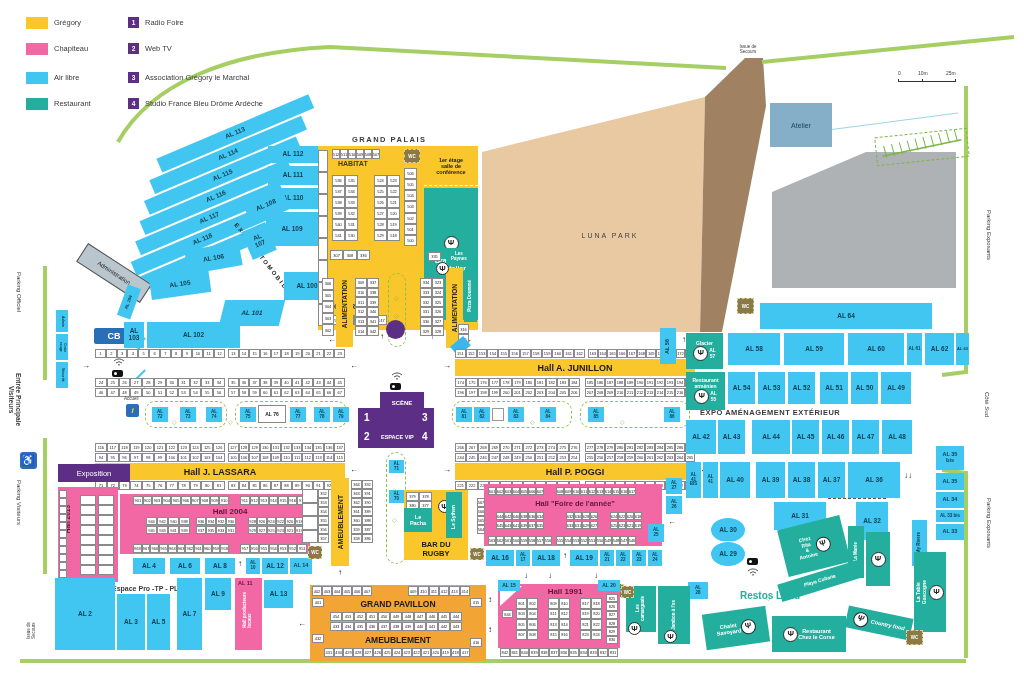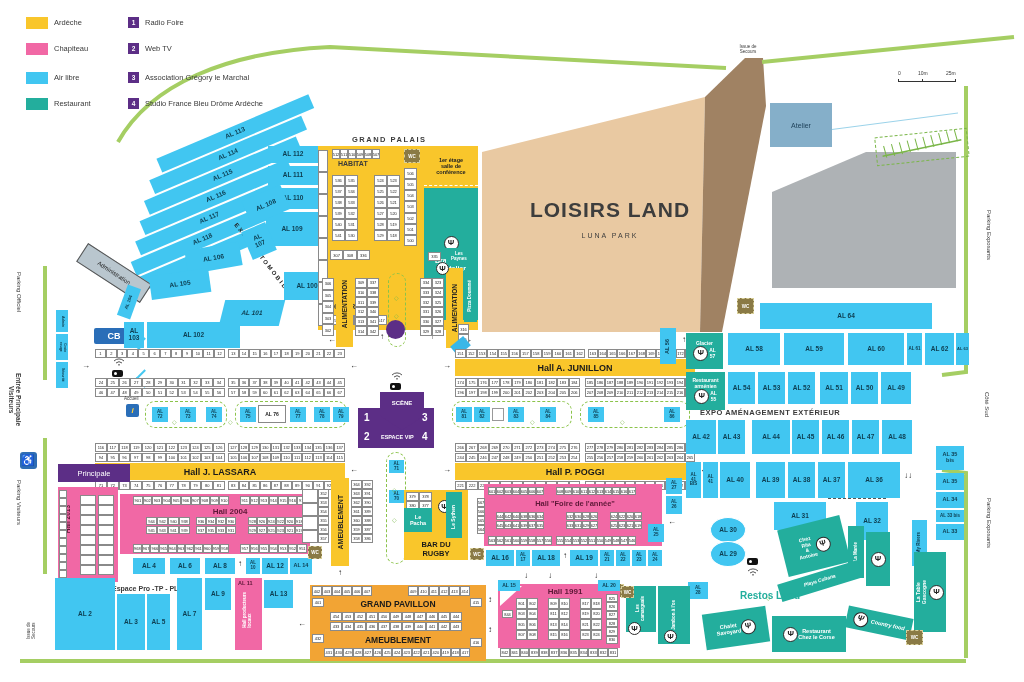--- a/index.html
+++ b/index.html
@@ -53,21 +53,21 @@
     </g>
     <g transform="rotate(-6 922 148)">
       <rect x="876" y="133" width="92" height="28" fill="none" stroke="#7ab648" stroke-width="1" stroke-dasharray="3 2"></rect>
       <path d="M882,152 l80,-8" stroke="#7ab648" stroke-width="1.5" fill="none"></path>
       <path d="M884,142 l2,12 M892,141 l2,12 M900,140 l2,12 M908,139 l2,12 M916,138 l2,12 M924,137 l2,12 M932,136 l2,12 M940,135 l2,12 M948,134 l2,12 M956,133 l2,12" stroke="#7ab648" stroke-width="1" fill="none"></path>
     </g>
     <path d="M828,130 L958,113" stroke="#9bd3ea" stroke-width="1" fill="none"></path>
   </svg>
 
   <div class="b" style="left:26px;top:17px;width:22px;height:12px;background:#F9C62B"></div>
-  <div class="b lbl" style="left:54px;top:18px;font-size:7.5px">Ardèche</div>
+  <div class="b lbl" style="left:54px;top:18px;font-size:7.5px">Grégory</div>
   <div class="b" style="left:26px;top:43px;width:22px;height:12px;background:#F168A5"></div>
   <div class="b lbl" style="left:54px;top:44px;font-size:7.5px">Chapiteau</div>
   <div class="b" style="left:26px;top:72px;width:22px;height:12px;background:#41C6F1"></div>
   <div class="b lbl" style="left:54px;top:73px;font-size:7.5px">Air libre</div>
   <div class="b" style="left:26px;top:98px;width:22px;height:12px;background:#23AE9D"></div>
   <div class="b lbl" style="left:54px;top:99px;font-size:7.5px">Restaurant</div>
   <div class="b sq" style="left:128px;top:17px;width:11px;height:11px">1</div>
   <div class="b lbl" style="left:145px;top:18px;font-size:7.5px">Radio Foire</div>
   <div class="b sq" style="left:128px;top:43px;width:11px;height:11px">2</div>
   <div class="b lbl" style="left:145px;top:44px;font-size:7.5px">Web TV</div>
@@ -216,21 +216,20 @@
   <div class="b tl pre" style="left:424px;top:188px;width:54px;height:132px;flex-direction:column;gap:6px;font-size:7px">
     <span class="ric"></span>
     <span class="pre">Brasserie
 Chatelier</span>
   </div>
   <span class="b ar ar-l" style="left:328px;top:336px"></span>
   <span class="b ar ar-u" style="left:380px;top:333px"></span>
   <span class="b ar ar-u" style="left:430px;top:333px"></span>
   <span class="b ar ar-r" style="left:464px;top:336px"></span>
 
-  <div class="b" style="left:505px;top:198px;width:210px;text-align:center;font-size:21px;font-weight:bold;color:#3d3d3d;letter-spacing:1px">LOISIRS LAND</div>
   <div class="b" style="left:505px;top:232px;width:210px;text-align:center;font-size:7px;color:#3d3d3d;letter-spacing:2px">LUNA PARK</div>
   <div class="b cen" style="left:770px;top:103px;width:62px;height:44px;background:#85AFC9;color:#21445c;font-size:7px">Atelier</div>
 
   <div class="b strip" style="left:330px;top:250px;width:40px;height:10px">
       <span class="cell">307</span>
       <span class="cell">308</span>
       <span class="cell">336</span>
     </div>
   <div class="b vstrip" style="left:322px;top:278px;width:12px;height:58px">
       <span class="cell">306</span>
@@ -801,21 +800,21 @@
       <span class="vup pre" style="font-size:4.5px">Les
 camarguais</span>
     </div>
   <span class="b ric" style="left:628px;top:622px"></span>
   <div class="b tl" style="left:658px;top:586px;width:32px;height:58px">
       <span class="vup" style="font-size:4.5px">Jambon à l'os</span>
     </div>
   <span class="b ric" style="left:664px;top:630px"></span>
   <div class="b wc" style="left:610px;top:584px;width:14px;height:13px">WC</div>
 
-  <div class="b pu cen" style="left:58px;top:464px;width:72px;height:18px;font-size:7.5px">Principale</div>
+  <div class="b pu cen" style="left:58px;top:464px;width:72px;height:18px;font-size:7.5px">Exposition</div>
   <div class="b pk" style="left:58px;top:487px;width:60px;height:95px">
     <span class="b vup" style="left:6px;top:18px;font-size:6.5px;font-weight:bold">Hall 2013</span>
     <div class="b vstrip" style="left:1px;top:3px;width:8px;height:88px">
         <span class="cell"></span>
         <span class="cell"></span>
         <span class="cell"></span>
         <span class="cell"></span>
         <span class="cell"></span>
         <span class="cell"></span>
         <span class="cell"></span>

